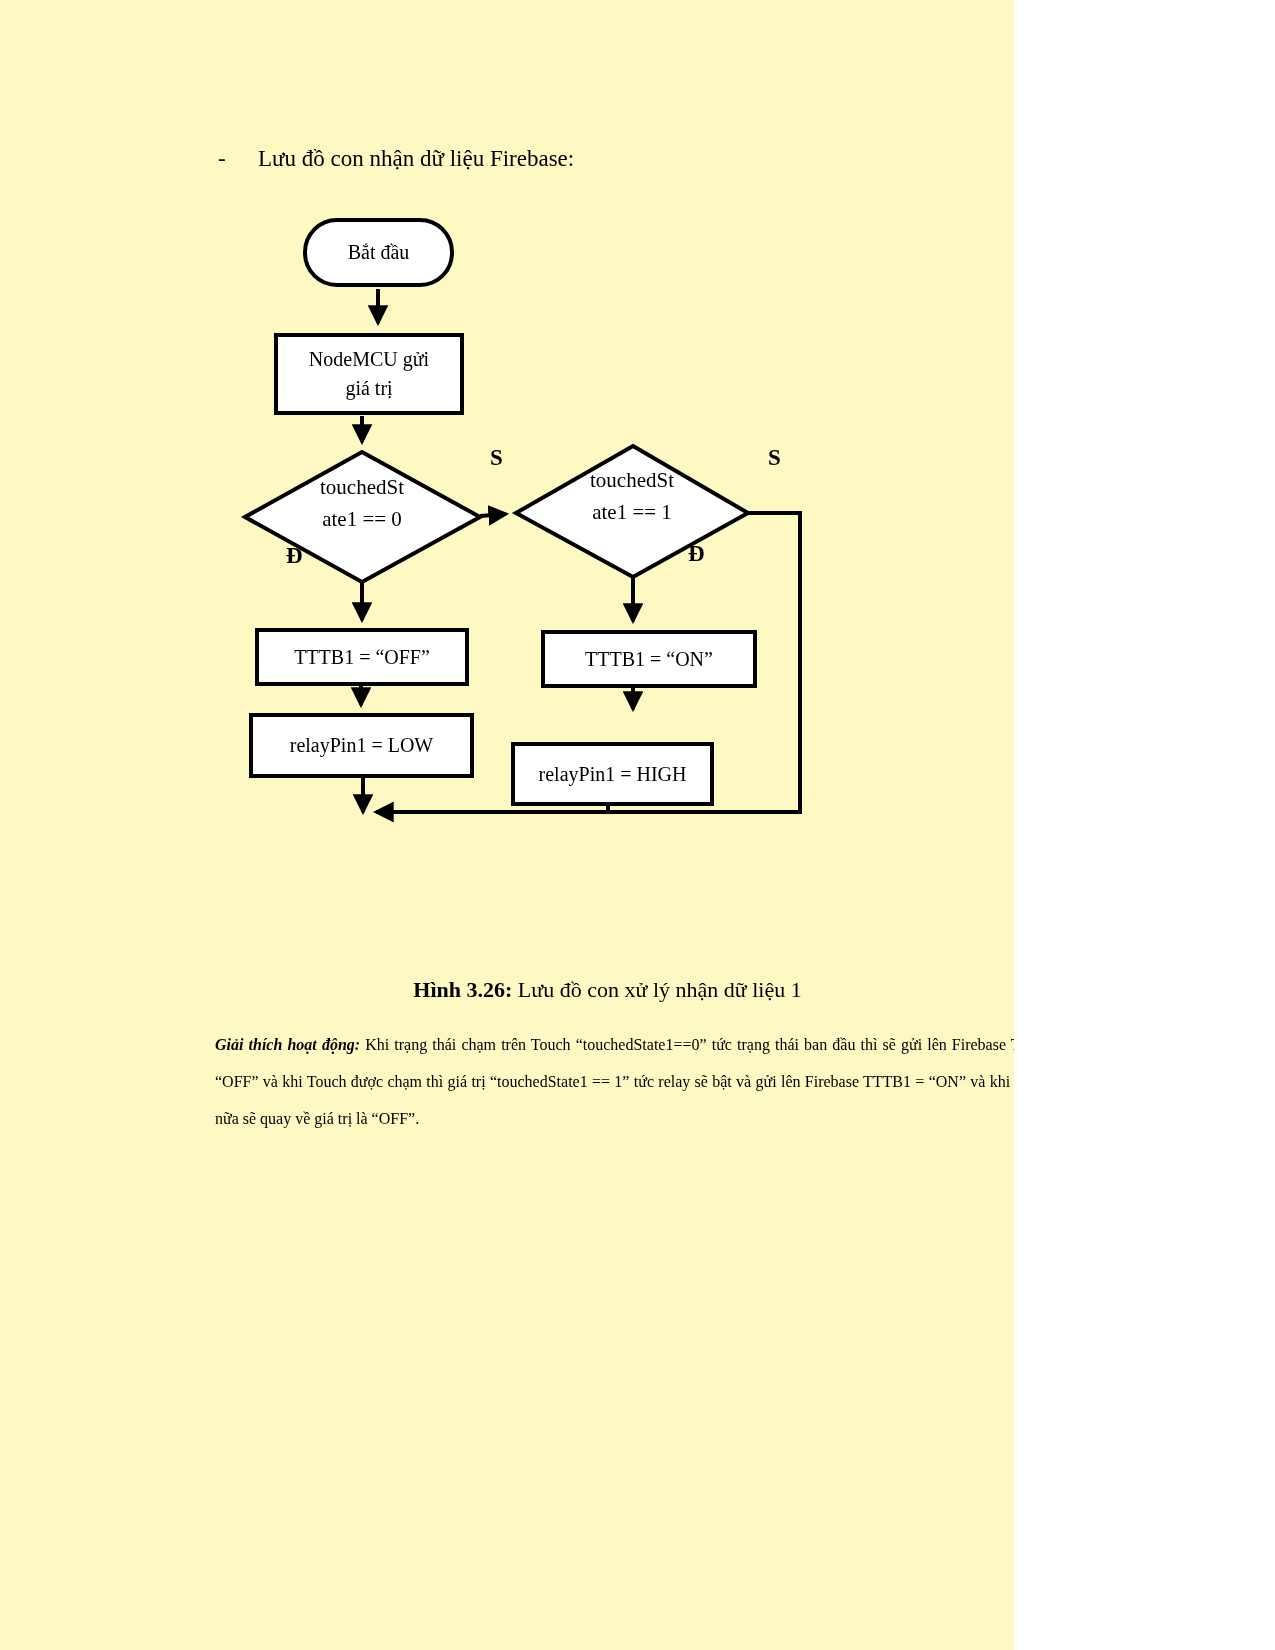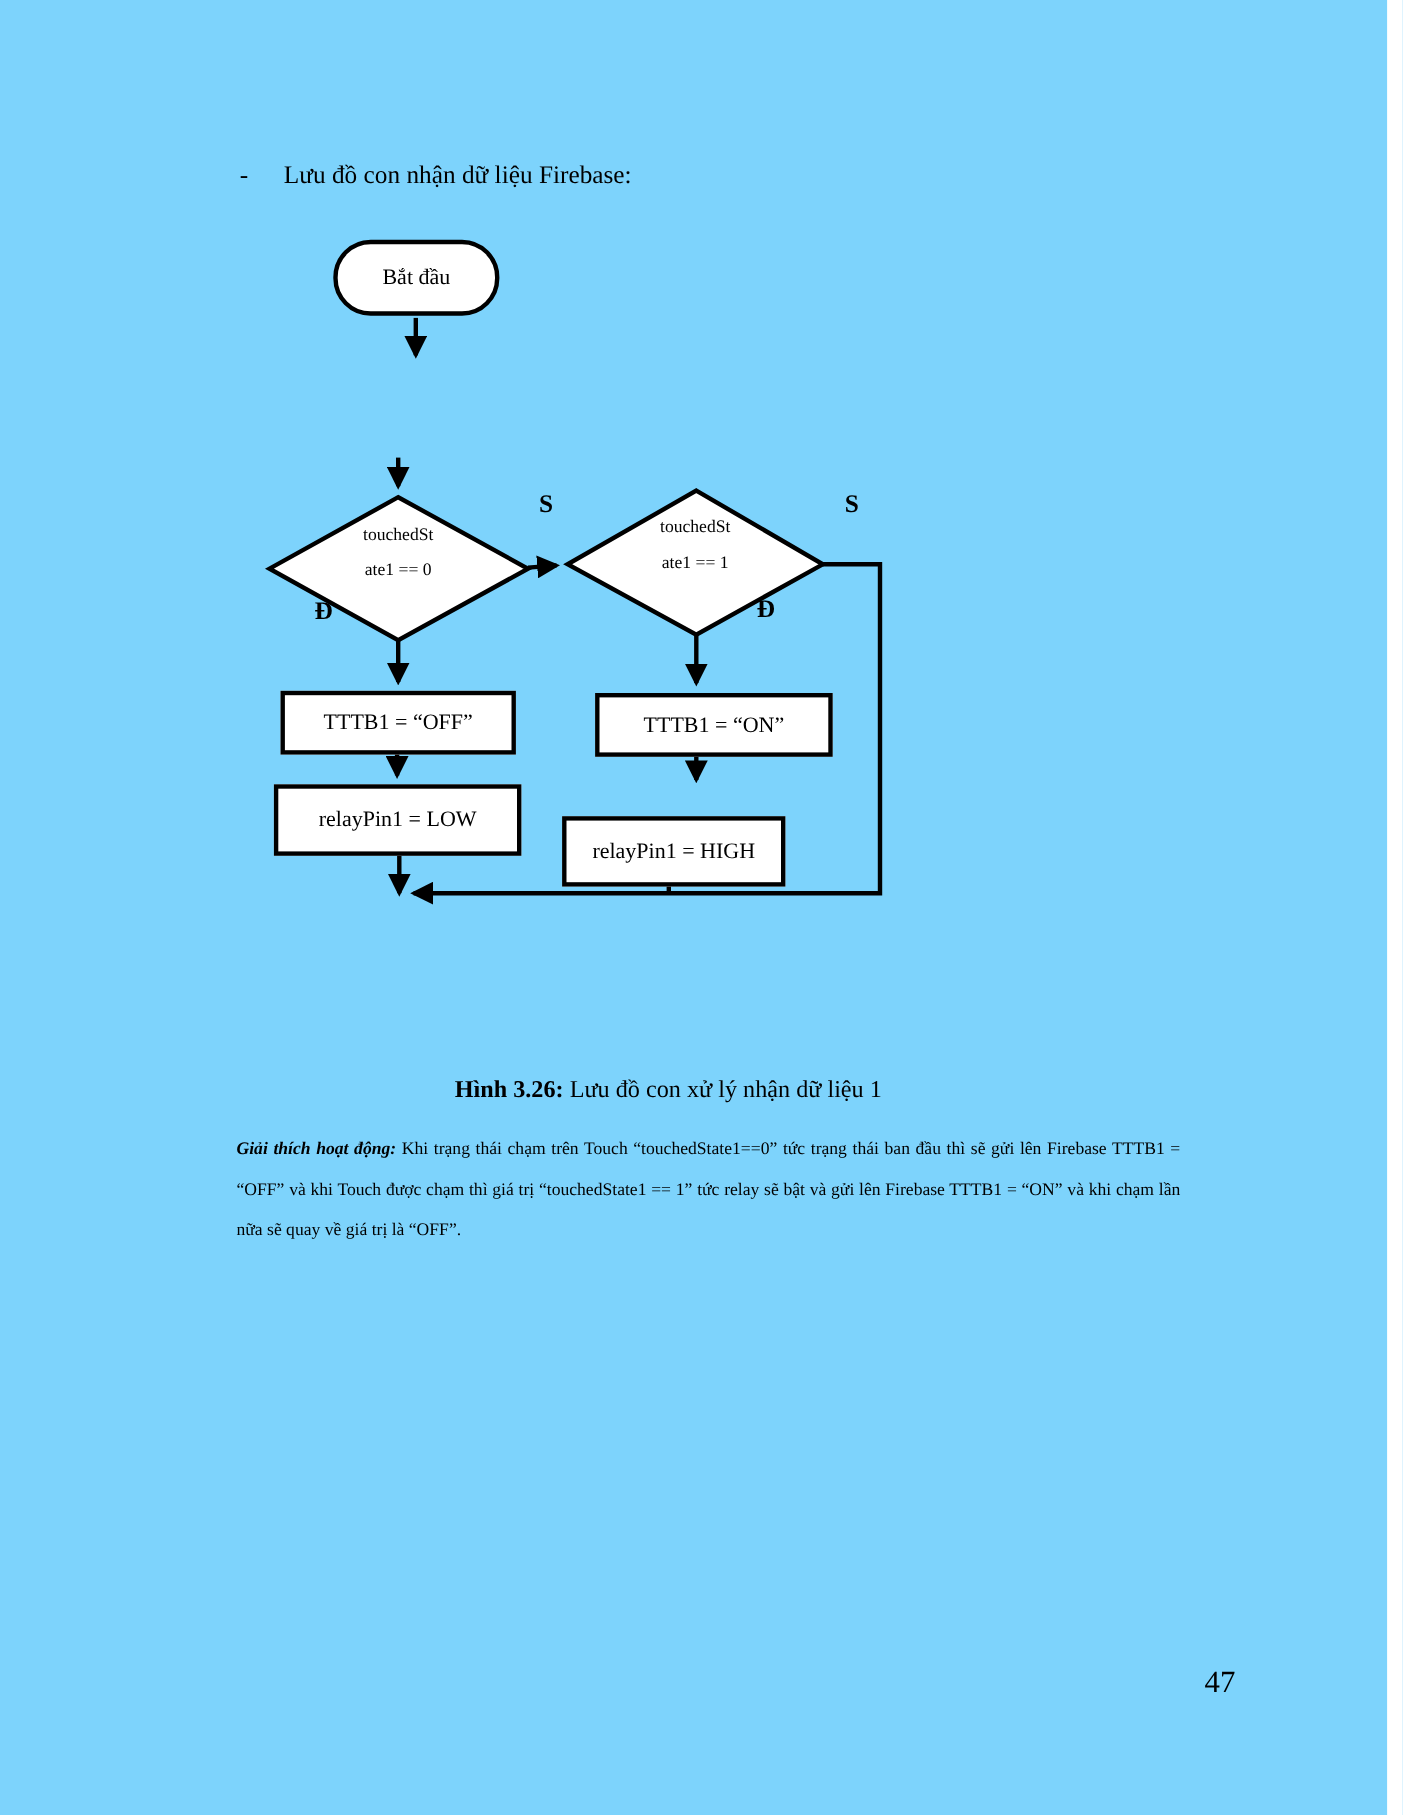--- a/index.html
+++ b/index.html
@@ -1,20 +1,20 @@
 <!DOCTYPE html>
 <html><head>
 <meta charset="utf-8">
 <style>
   html, body { margin: 0; padding: 0; background: #ffffff; }
   .page {
     position: relative;
-    width: 1261px;
+    width: 1014px;
     height: 1650px;
-    background: #7dd3fc;
+    background: #fef9c3;
     font-family: "Liberation Serif", "DejaVu Serif", serif;
     color: #000000;
     overflow: hidden;
   }
   .abs { position: absolute; }
 
   
   .bullet-line { left: 218px; top: 146px; font-size: 23px; }
   .bullet-line .marker { display: inline-block; width: 40px; }
 
@@ -36,21 +36,21 @@
     line-height: 1.45;
   }
   .node.oval { border-radius: 34px; }
   .dtext {
     position: absolute;
     display: flex;
     flex-direction: column;
     align-items: center;
     justify-content: center;
     text-align: center;
-    font-size: 16px;
+    font-size: 21px;
     line-height: 32px;
   }
   .edge-label {
     position: absolute;
     font-size: 23px;
     font-weight: bold;
   }
 
   
   .caption { left: 215px; top: 977px; width: 785px; text-align: center; font-size: 22px; font-family: Liberation Serif, serif; }
@@ -96,20 +96,24 @@
       <path d="M363,777 L363,812" marker-end="url(#arr)"></path>
       <path d="M748,513 L800,513 L800,812 L376,812" marker-end="url(#arr)"></path>
       <path d="M608,780 L608,810"></path>
     </g>
   </svg>
 
   <div class="node oval" style="left:303px; top:218px; width:151px; height:69px;">
     <div>Bắt đầu</div>
   </div>
 
+  <div class="node" style="left:274px; top:333px; width:190px; height:82px;">
+    <div>NodeMCU gửi</div>
+    <div>giá trị</div>
+  </div>
 
   <div class="dtext" style="left:282px; top:470px; width:160px; height:66px;">
     <div>touchedSt</div>
     <div>ate1 == 0</div>
   </div>
 
   <div class="dtext" style="left:552px; top:463px; width:160px; height:66px;">
     <div>touchedSt</div>
     <div>ate1 == 1</div>
   </div>

